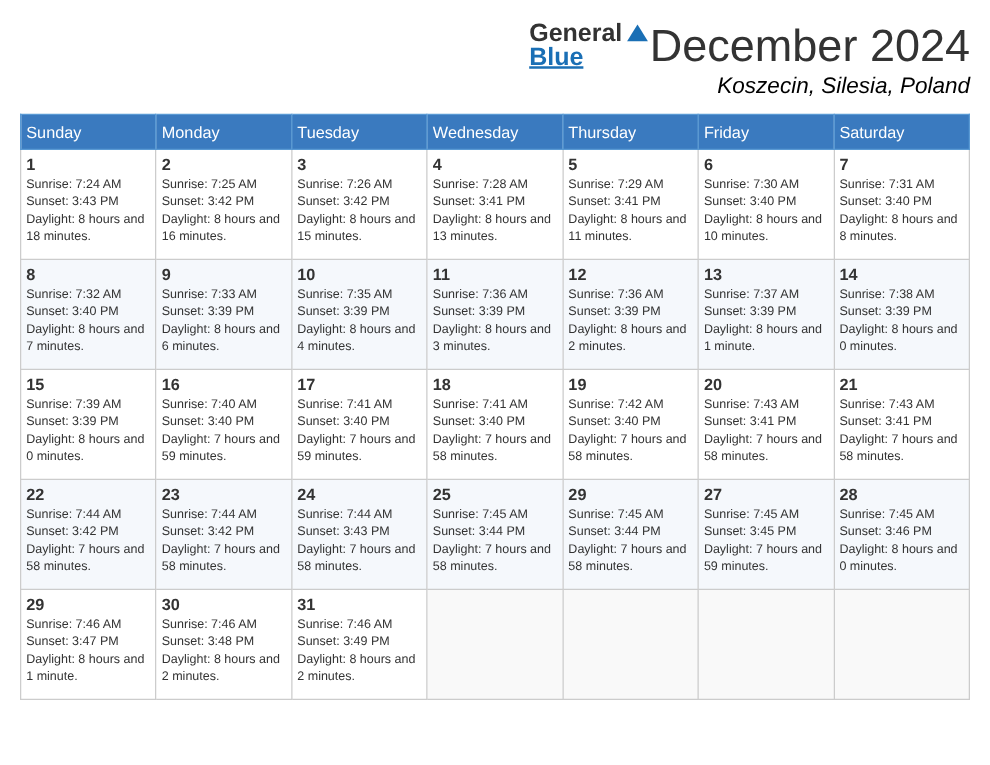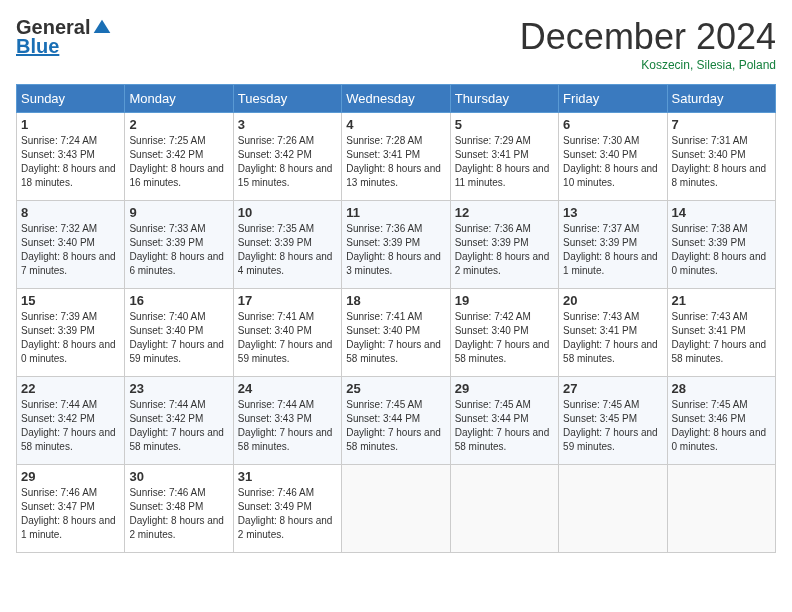--- a/index.html
+++ b/index.html
@@ -5,21 +5,21 @@
     * { box-sizing: border-box; margin: 0; padding: 0; }
     body {
       font-family: Arial, sans-serif;
       background: #fff;
       width: 792px;
       min-height: 612px;
       padding: 16px;
     }
     .header-area {
       display: flex;
-      justify-content: space-between;
+      justify-content: flex-end;
       align-items: flex-start;
       margin-bottom: 12px;
     }
     .logo {
       display: flex;
       flex-direction: column;
       align-items: flex-start;
     }
     .logo-text {
       display: flex;
@@ -43,22 +43,23 @@
     }
     .title-area {
       text-align: right;
     }
     .month-title {
       font-size: 36px;
       font-weight: normal;
       color: #333;
     }
     .location {
-      font-size: 12px;
-      color: #15803d;
+      font-size: 18px;
+      color: #000000;
+      font-style: italic;
     }
     .calendar-table {
       width: 100%;
       border-collapse: collapse;
       table-layout: fixed;
     }
     .calendar-table th {
       background-color: #3a7abf;
       color: #fff;
       font-size: 13px;

